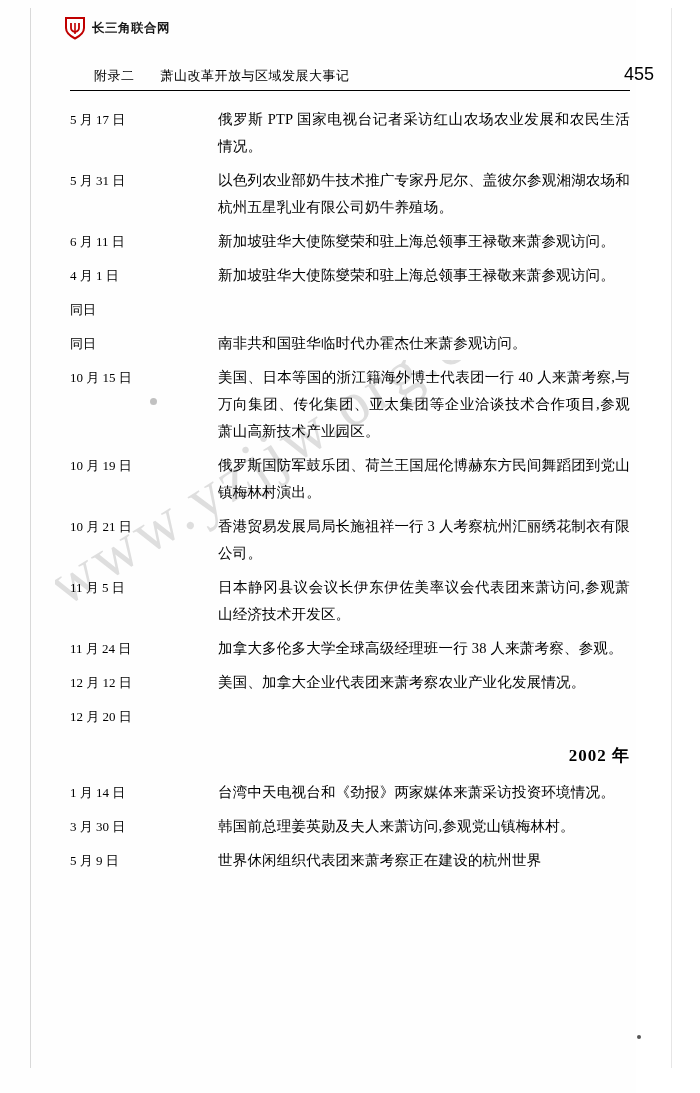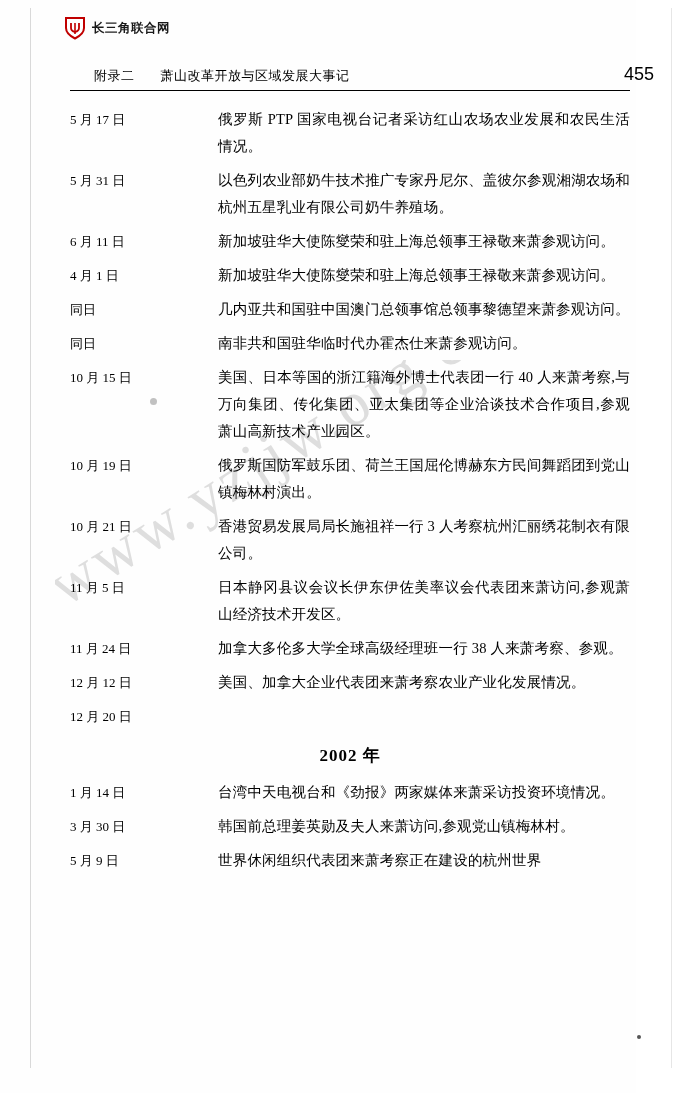--- a/index.html
+++ b/index.html
@@ -106,21 +106,21 @@
   .entry-text {
     flex: 1 1 auto;
     font-size: 14.5px;
     line-height: 27px;
     text-align: justify;
     text-justify: inter-ideograph;
     letter-spacing: 0.2px;
   }
 
   .year-heading {
-    text-align: center;
+    text-align: right;
     font-size: 17px;
     font-weight: bold;
     margin: 14px 0 12px 0;
     letter-spacing: 1px;
   }
 
   
   .watermark {
     position: absolute;
     left: 55px;
@@ -202,21 +202,20 @@
     <div class="entry">
       <div class="entry-date">6 月 11 日</div>
       <div class="entry-text">新加坡驻华大使陈燮荣和驻上海总领事王禄敬来萧参观访问。</div>
     </div>
     <div class="entry">
       <div class="entry-date">4 月 1 日</div>
       <div class="entry-text">新加坡驻华大使陈燮荣和驻上海总领事王禄敬来萧参观访问。</div>
     </div>
     <div class="entry">
       <div class="entry-date">同日</div>
-      <div class="entry-text">几内亚共和国驻中国澳门总领事馆总领事黎德望来萧参观访问。</div>
     </div>
     <div class="entry">
       <div class="entry-date">同日</div>
       <div class="entry-text">南非共和国驻华临时代办霍杰仕来萧参观访问。</div>
     </div>
     <div class="entry">
       <div class="entry-date">10 月 15 日</div>
       <div class="entry-text">美国、日本等国的浙江籍海外博士代表团一行 40 人来萧考察,与万向集团、传化集团、亚太集团等企业洽谈技术合作项目,参观萧山高新技术产业园区。</div>
     </div>
     <div class="entry">

